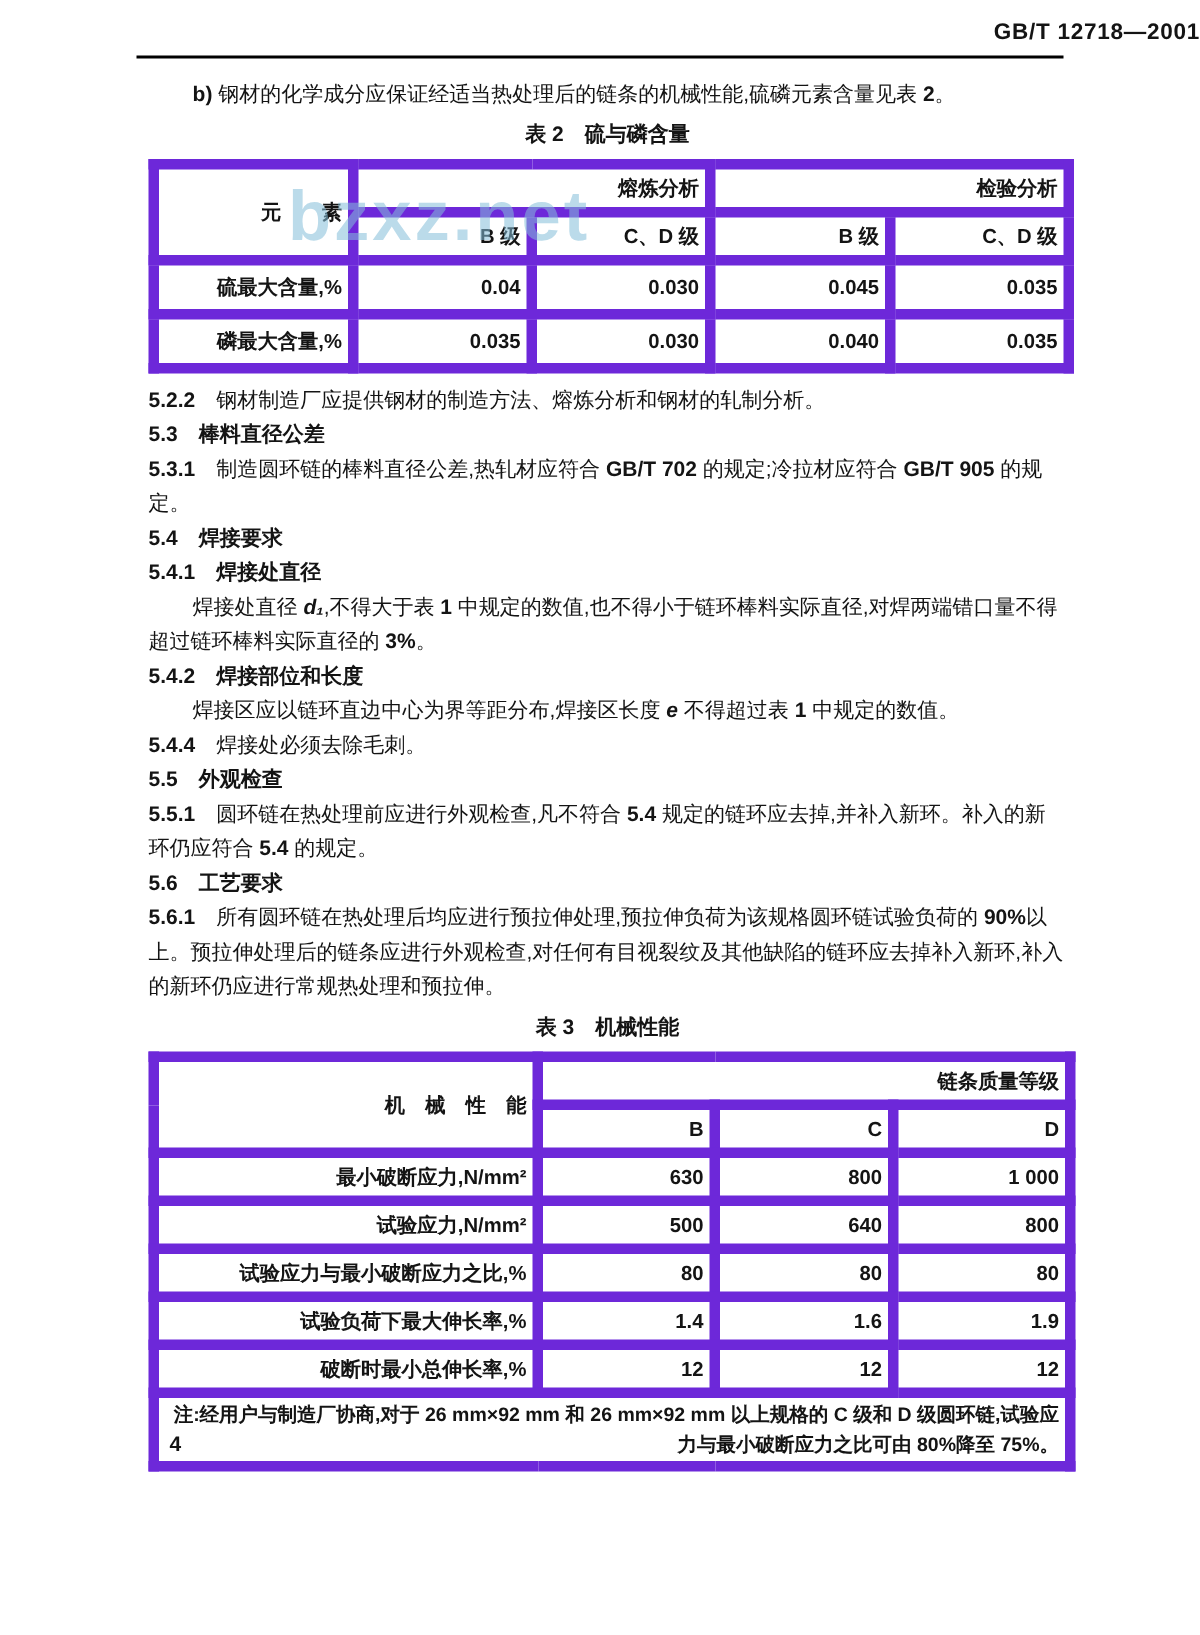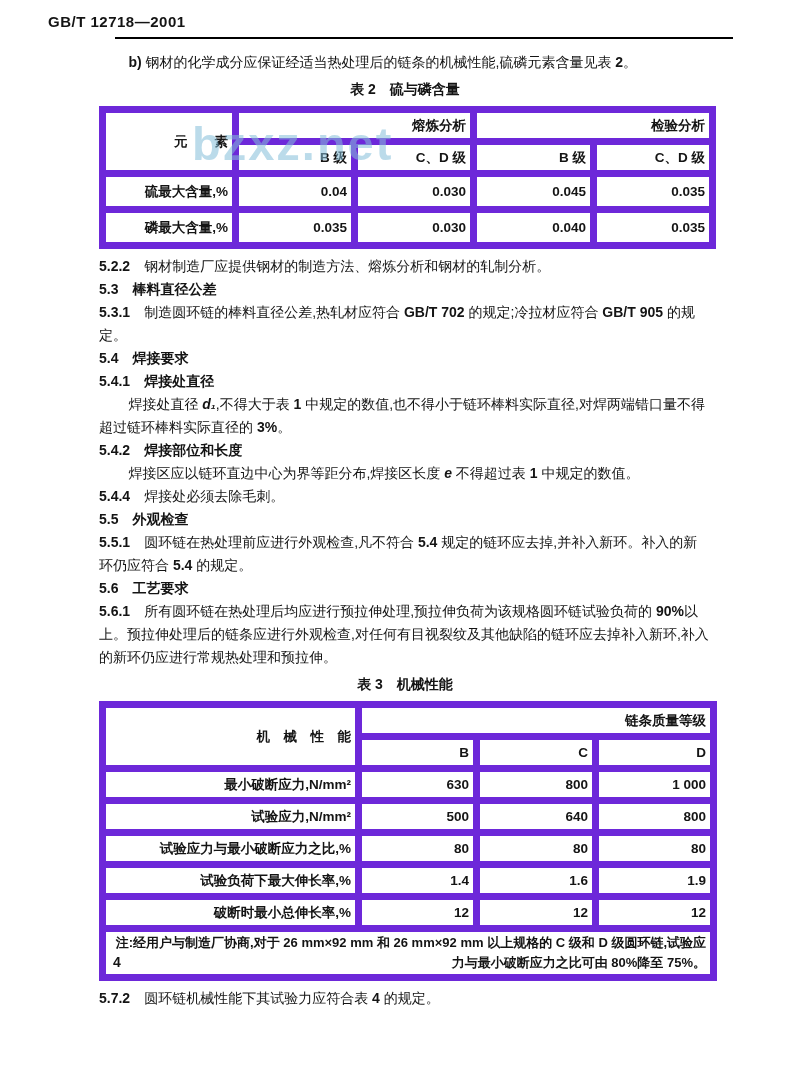--- a/index.html
+++ b/index.html
@@ -5,21 +5,21 @@
   html,body { margin:0; padding:0; background:#d9d9d9; }
   .page {
     position:relative; width:800px; height:1090px; margin:0 auto;
     background:#ffffff; overflow:hidden;
     font-family:"Liberation Sans","DejaVu Sans",sans-serif;
     color:#141414;
   }
   .b { font-weight:bold; }
   .i { font-style:italic; }
 
-  .header { padding-top:13px; text-align:left;padding-left:48px; }
+  .header { padding-top:13px; text-align:right; }
   .header-title { font-size:15px; font-weight:bold; letter-spacing:0.5px; }
   .header-rule { width:618px; margin:7px auto 0; border-top:2.2px solid #000; }
 
   .content { width:612px; margin-left:99px; margin-top:12px; font-size:14px; line-height:23px; }
 
   .blk { margin:0; }
   .indent { text-indent:2.1em; }
 
   .tcaption { text-align:center; font-size:14px; margin:4px 0 5px; }
 
@@ -171,19 +171,18 @@
           <td>12</td>
         </tr>
         <tr>
           <td colspan="4" class="note-cell">
             <div class="note-hang"><span>注:经用户与制造厂协商,对于 </span><span class="b">26 mm×92 mm</span><span> 和 </span><span class="b">26 mm×92 mm</span><span> 以上规格的 </span><span class="b">C</span><span> 级和 </span><span class="b">D</span><span> 级圆环链,试验应力与最小破断应力之比可由 </span><span class="b">80%</span><span>降至 </span><span class="b">75%</span><span>。</span></div>
           </td>
         </tr>
       </tbody>
     </table>
 
-    <p class="blk"><span class="b">5.7.2</span><span>　圆环链机械性能下其试验力应符合表 </span><span class="b">4</span><span> 的规定。</span></p>
 
   </div>
 
   <div class="pagenum">4</div>
 
 </div>
 
 </body></html>

